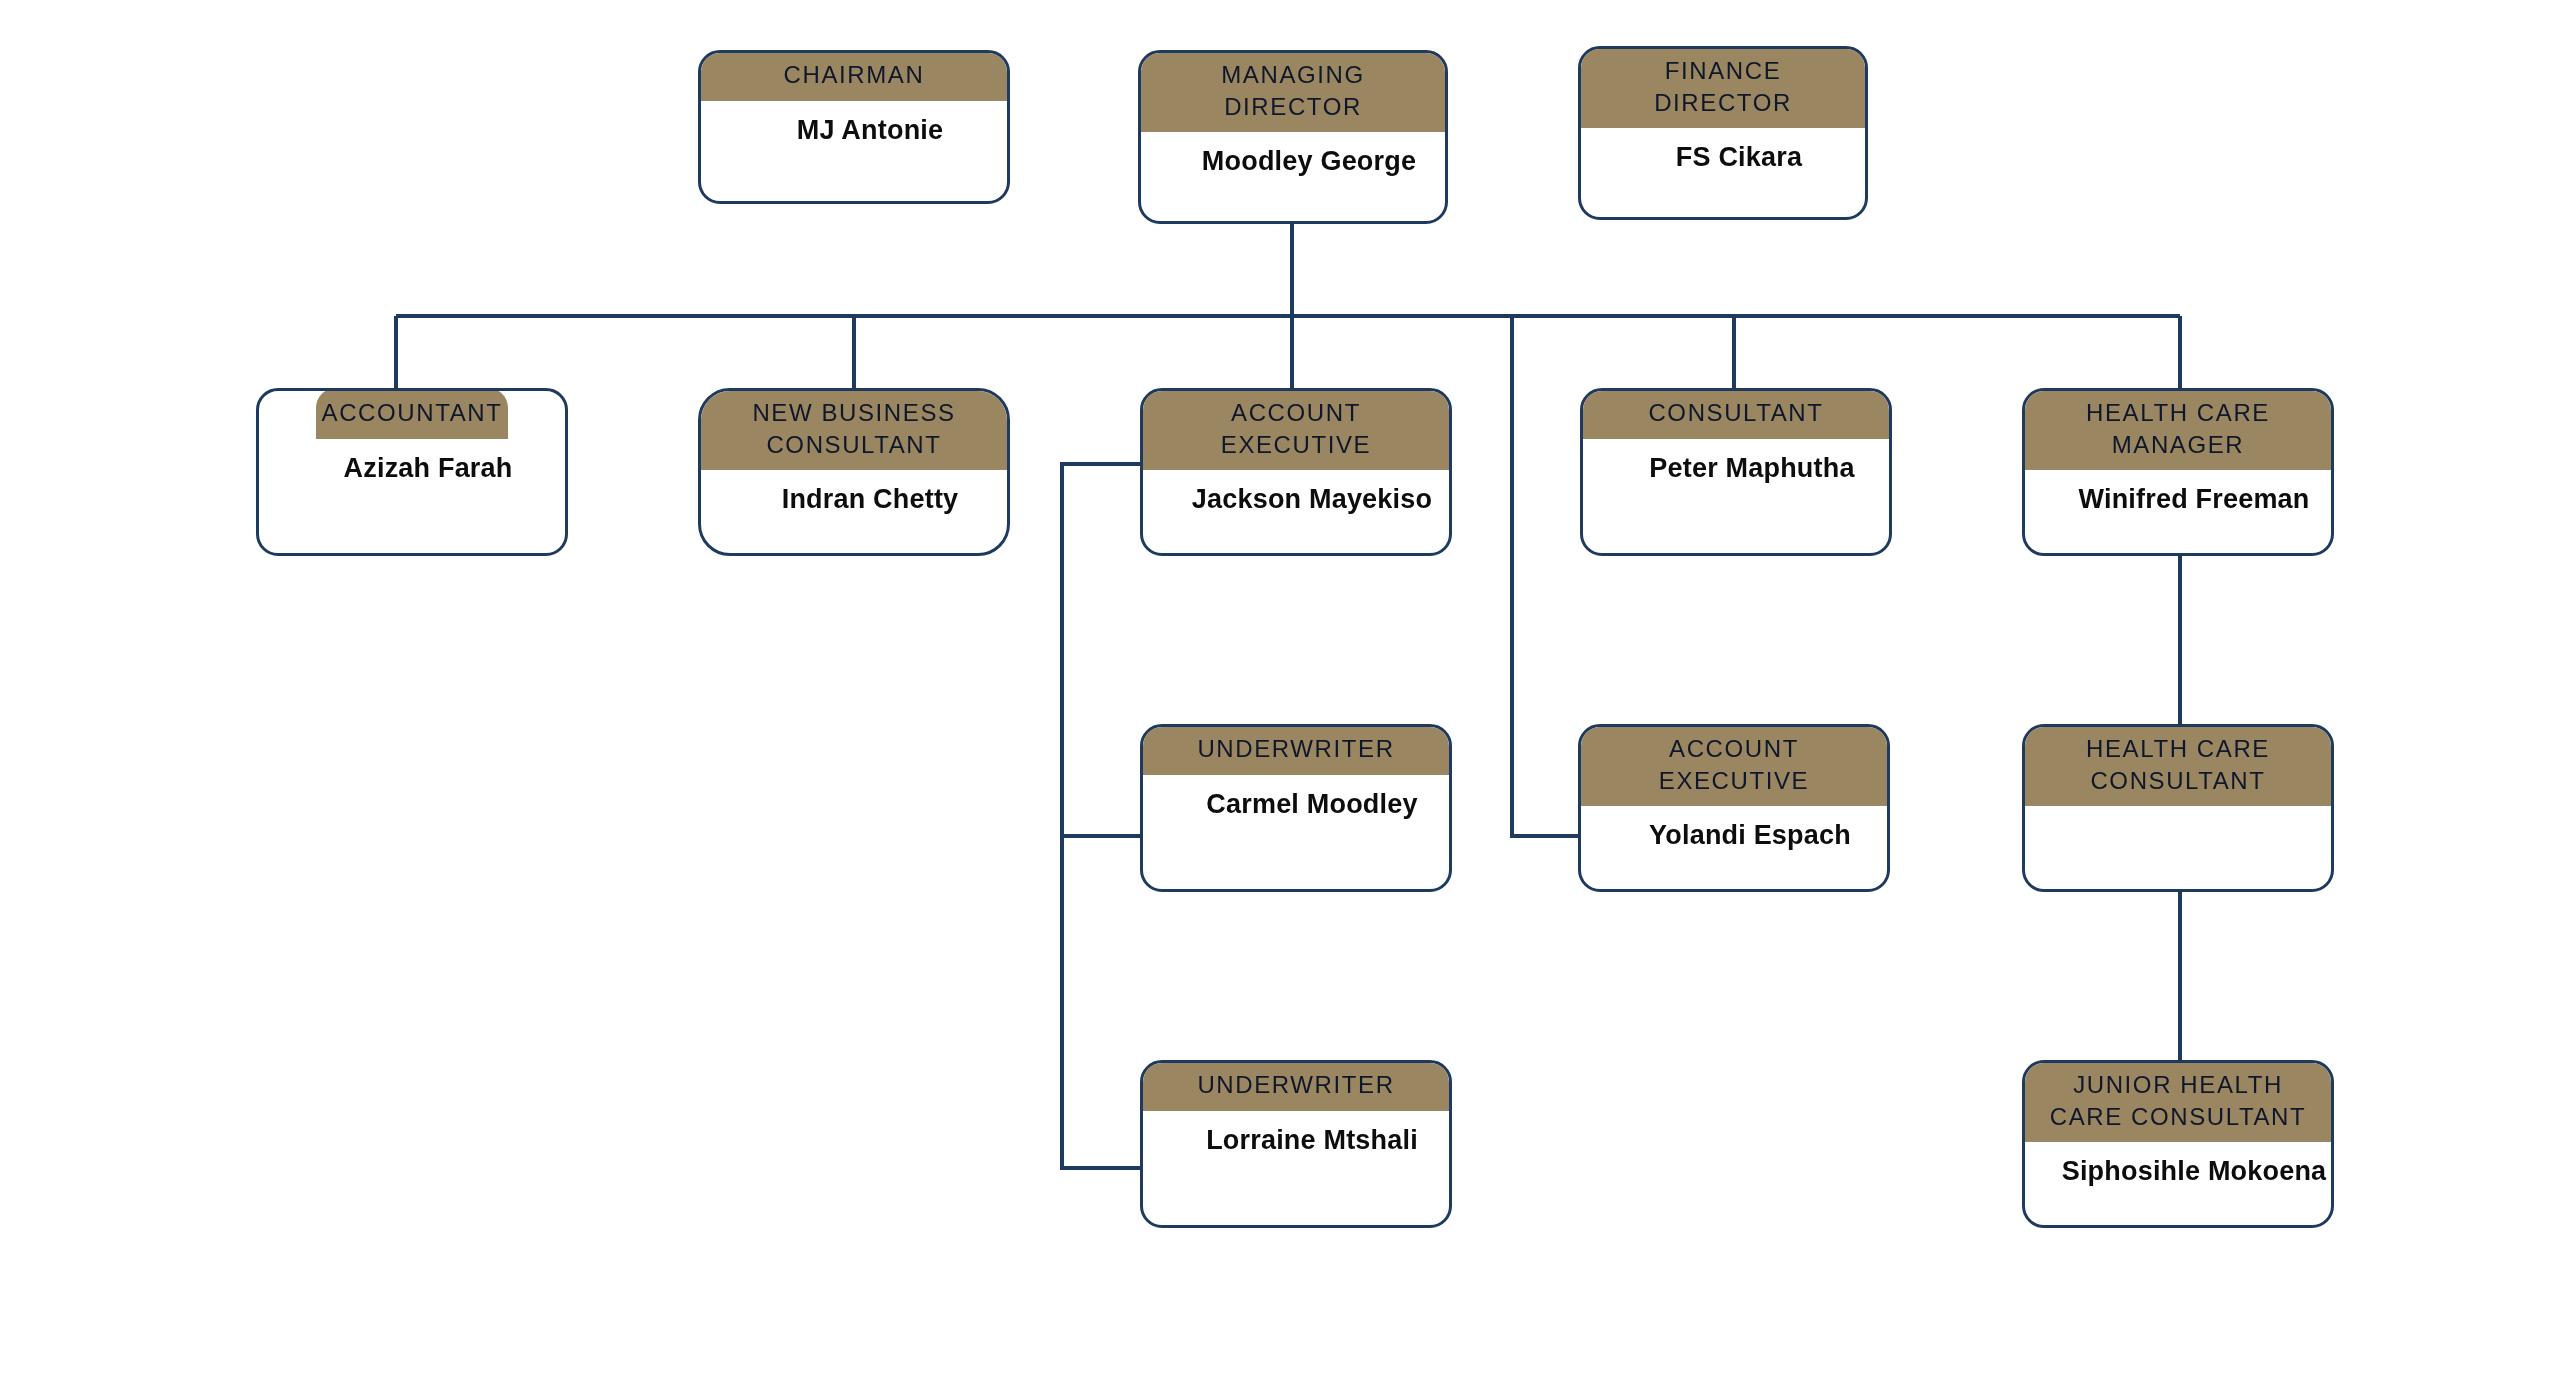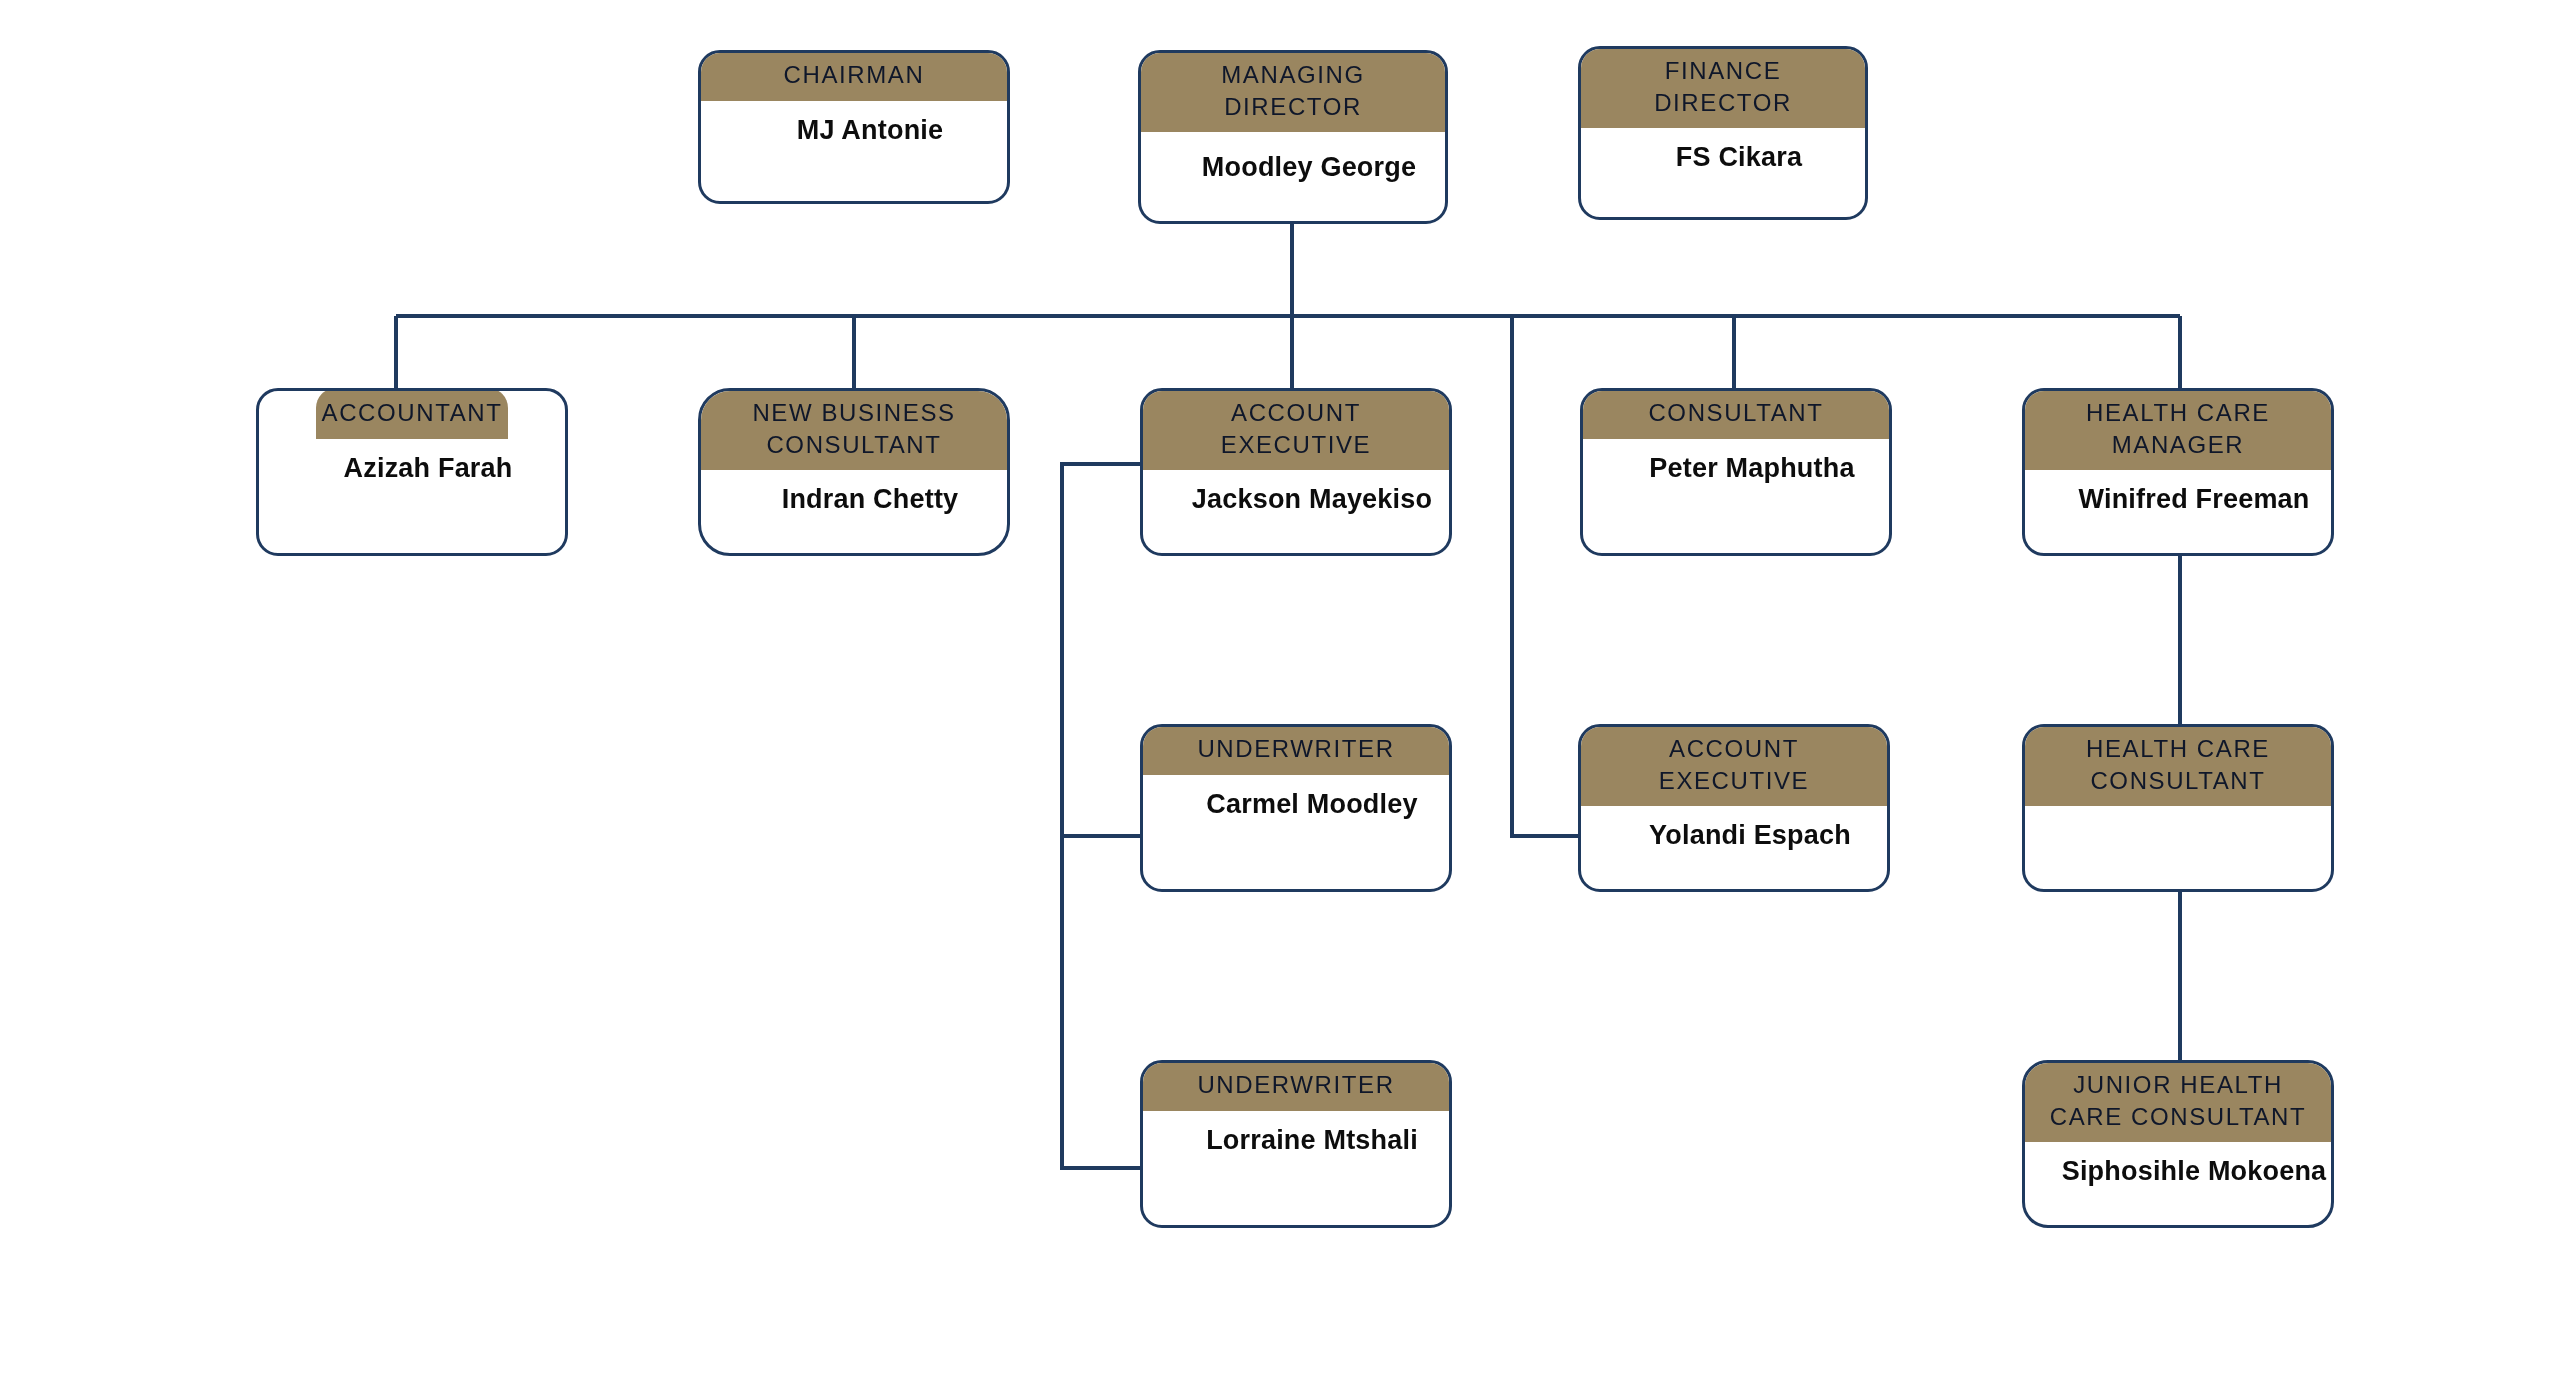--- a/index.html
+++ b/index.html
@@ -82,21 +82,21 @@
       <path d="M2180,556 L2180,740"></path>
       <path d="M2180,892 L2180,1078"></path>
     </g>
   </svg>
 
   <div class="node" style="left:698px; top:50px; width:312px; height:154px;">
     <div class="node-title">CHAIRMAN</div>
     <div class="node-name">MJ Antonie</div>
   </div>
 
-  <div class="node" style="left:1138px; top:50px; width:310px; height:174px;gap:6px;">
+  <div class="node" style="left:1138px; top:50px; width:310px; height:174px;">
     <div class="node-title">MANAGING
 DIRECTOR</div>
     <div class="node-name">Moodley George</div>
   </div>
 
   <div class="node" style="left:1578px; top:46px; width:290px; height:174px;">
     <div class="node-title">FINANCE
 DIRECTOR</div>
     <div class="node-name">FS Cikara</div>
   </div>
@@ -143,19 +143,19 @@
   <div class="node" style="left:2022px; top:724px; width:312px; height:168px;">
     <div class="node-title">HEALTH CARE
 CONSULTANT</div>
   </div>
 
   <div class="node" style="left:1140px; top:1060px; width:312px; height:168px;">
     <div class="node-title">UNDERWRITER</div>
     <div class="node-name">Lorraine Mtshali</div>
   </div>
 
-  <div class="node" style="left:2022px; top:1060px; width:312px; height:168px;border-radius:26px;">
+  <div class="node" style="left:2022px; top:1060px; width:312px; height:168px;">
     <div class="node-title">JUNIOR HEALTH
 CARE CONSULTANT</div>
     <div class="node-name">Siphosihle Mokoena</div>
   </div>
 
 </div>
 
 </body></html>

